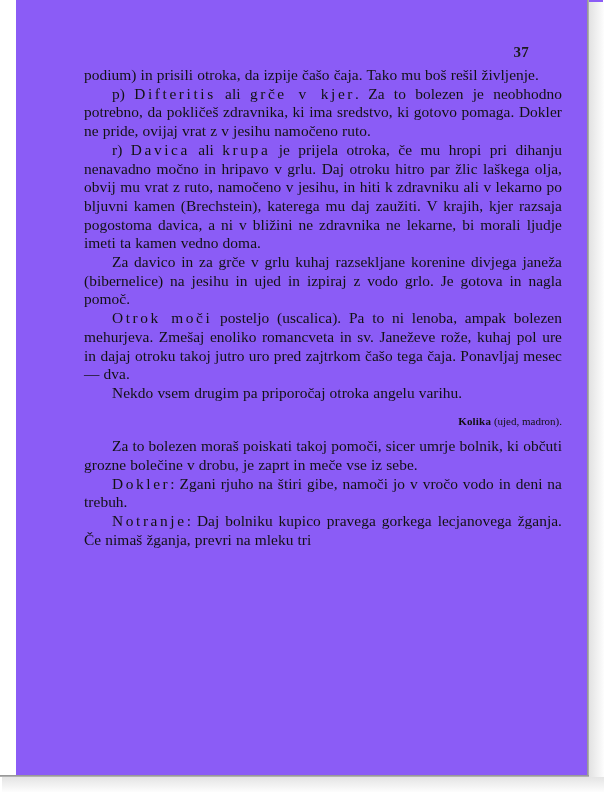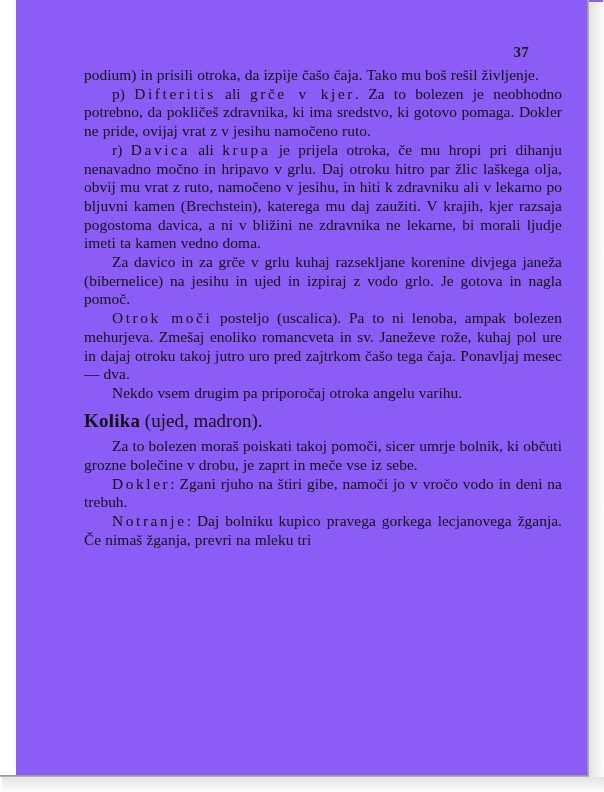--- a/index.html
+++ b/index.html
@@ -102,24 +102,24 @@
   }
 
   
   .spaced {
     letter-spacing: 2.6px;
   }
 
   h2.section-heading {
     margin: 0;
     padding: 9px 0 7px 0;
-    font-size: 19px;
+    font-size: 11px;
     line-height: 18.7px;
     font-weight: normal;
-    text-align: left;
+    text-align: right;
     color: #111111;
   }
   h2.section-heading .heading-word {
     font-weight: bold;
     letter-spacing: 0.2px;
   }
 </style>
 </head>
 <body>
 

